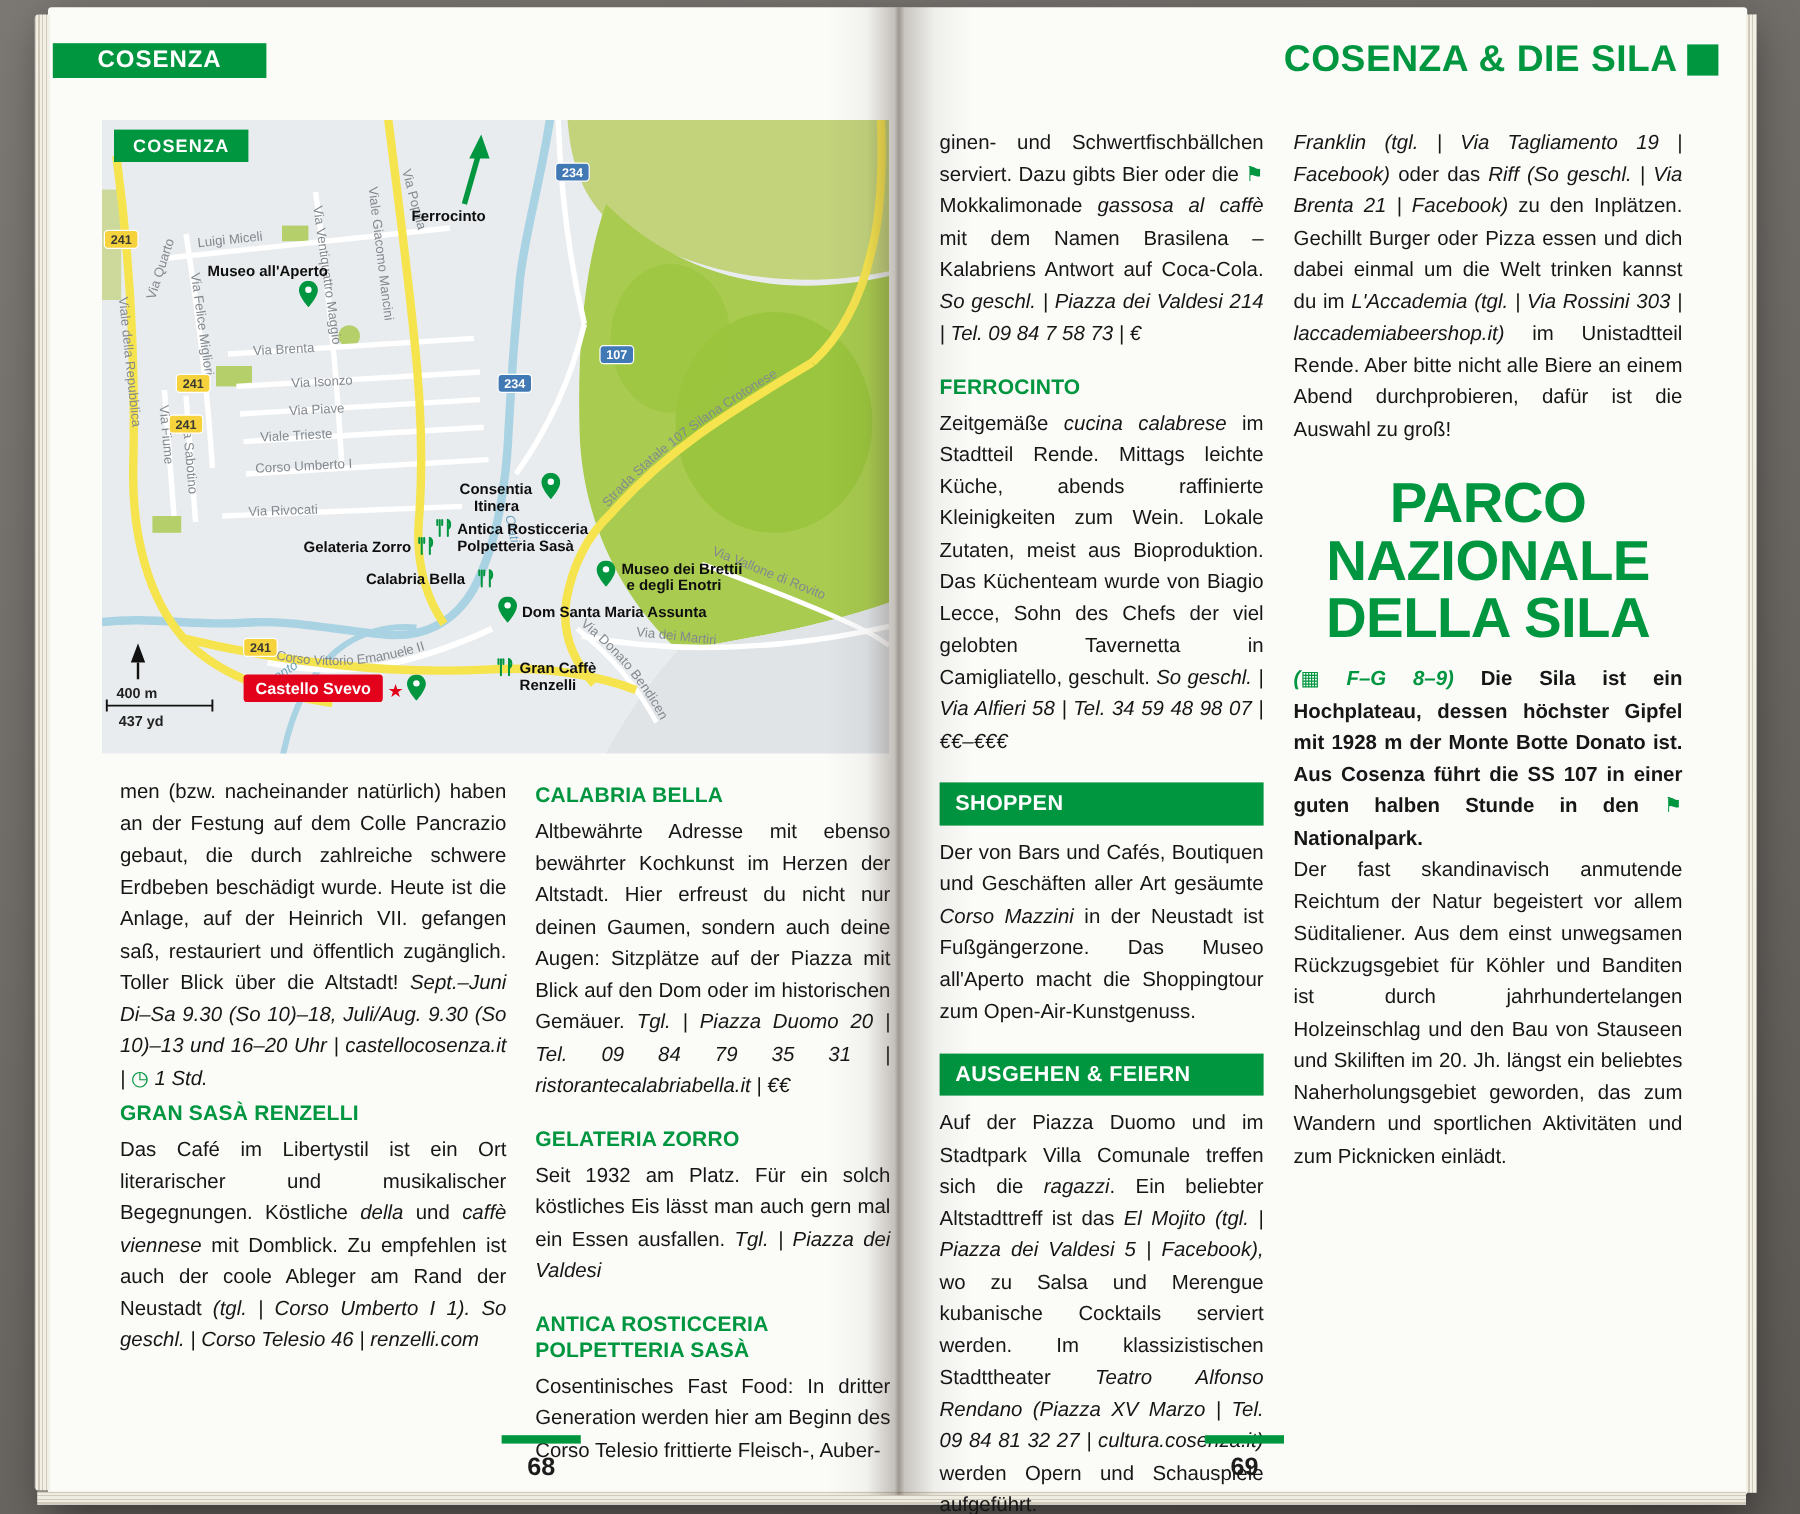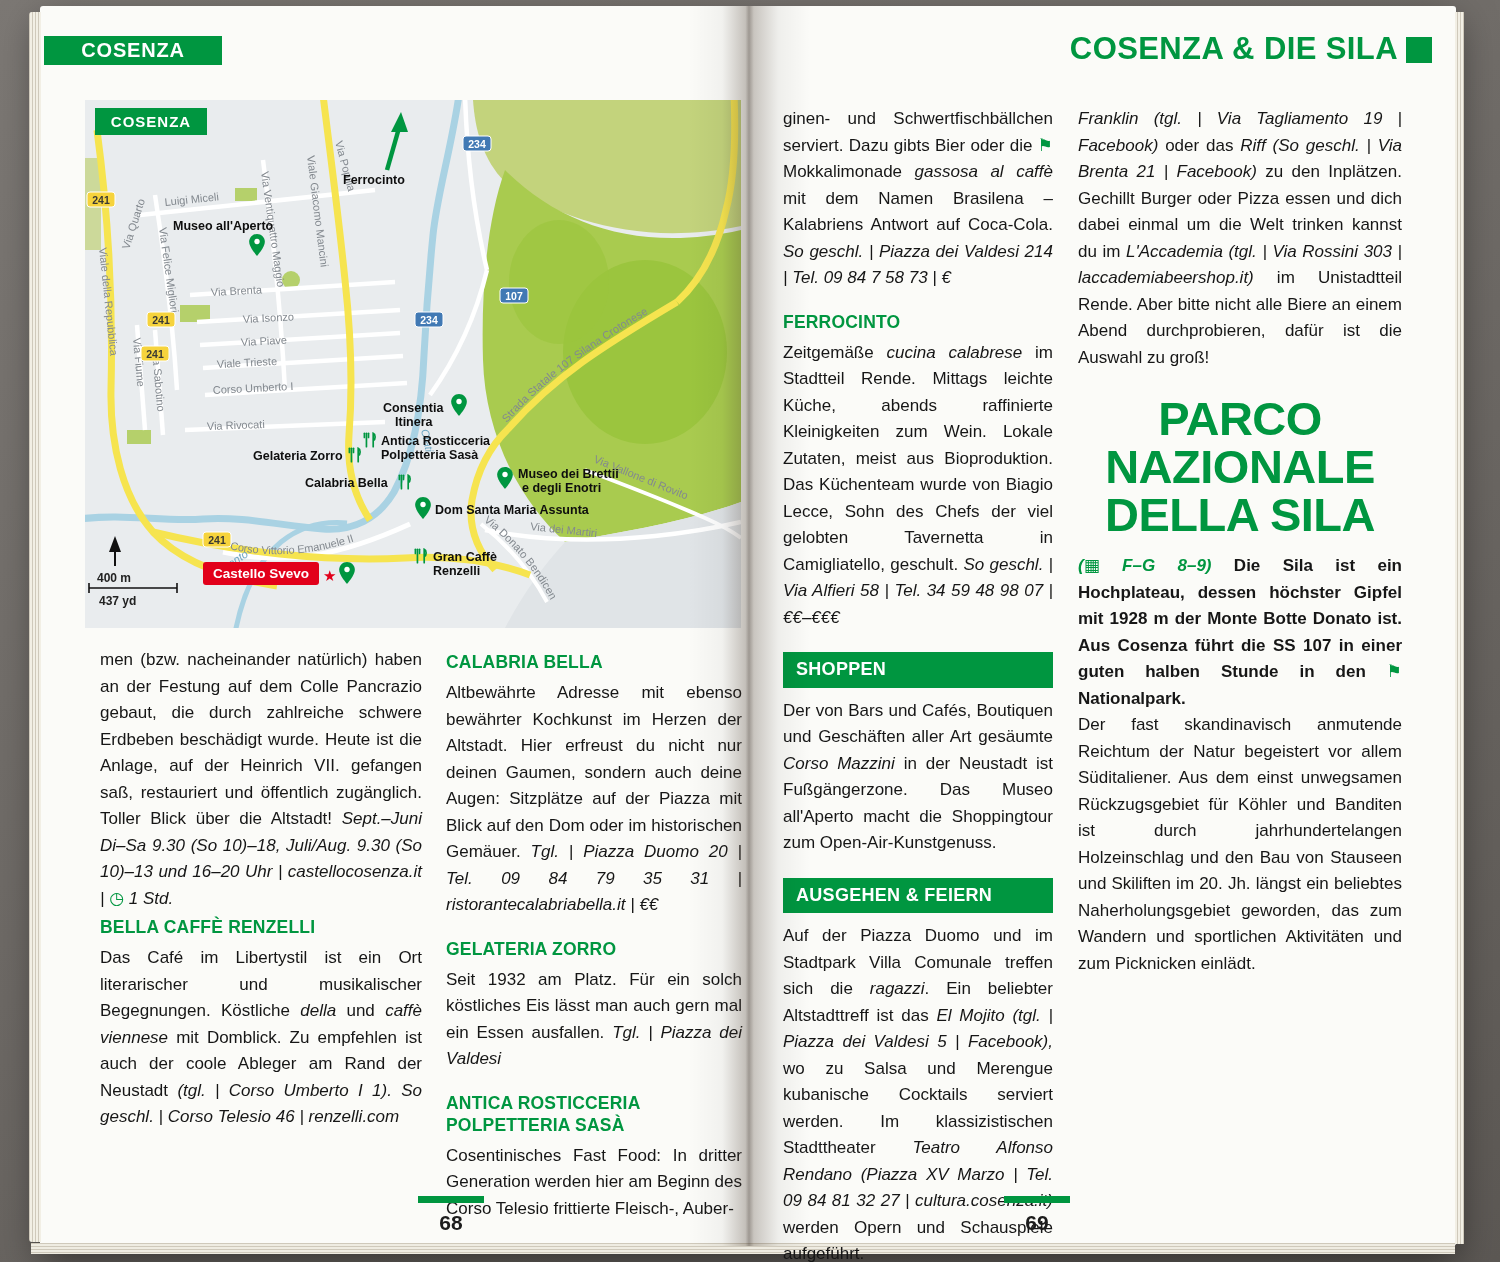--- a/index.html
+++ b/index.html
@@ -279,21 +279,21 @@
 
   <g>
     <rect x="10" y="8" width="112" height="27" fill="#009640"></rect>
     <text class="map-title" x="66" y="27" text-anchor="middle">COSENZA</text>
   </g>
 </svg>
 </div>
 
 <div class="col" style="left:100px;top:647px;width:322px">
   <p><span>men (bzw. nacheinander natürlich) haben an der Festung auf dem Colle Pancrazio gebaut, die durch zahlreiche schwere Erdbeben beschädigt wurde. Heute ist die Anlage, auf der Heinrich VII. gefangen saß, restauriert und öffentlich zugänglich. Toller Blick über die Altstadt! </span><span class="run-i">Sept.–Juni Di–Sa 9.30 (So 10)–18, Juli/Aug. 9.30 (So 10)–13 und 16–20 Uhr | castellocosenza.it | </span><span class="run-icon">◷ </span><span class="run-i">1 Std.</span></p>
-  <h4 class="subhead" style="margin-top:4px">BELLA CAFFÈ RENZELLI</h4>
+  <h4 class="subhead" style="margin-top:4px">GRAN SASÀ RENZELLI</h4>
   <p><span>Das Café im Libertystil ist ein Ort literarischer und musikalischer Begegnungen. Köstliche </span><span class="run-i">della</span><span> und </span><span class="run-i">caffè viennese</span><span> mit Domblick. Zu empfehlen ist auch der coole Ableger am Rand der Neustadt </span><span class="run-i">(tgl. | Corso Umberto I 1). So geschl. | Corso Telesio 46 | renzelli.com</span></p>
 </div>
 
 <div class="col" style="left:446px;top:647px;width:296px">
   <h4 class="subhead first">CALABRIA BELLA</h4>
   <p><span>Altbewährte Adresse mit ebenso bewährter Kochkunst im Herzen der Altstadt. Hier erfreust du nicht nur deinen Gaumen, sondern auch deine Augen: Sitzplätze auf der Piazza mit Blick auf den Dom oder im historischen Gemäuer. </span><span class="run-i">Tgl. | Piazza Duomo 20 | Tel. 09 84 79 35 31 | ristorantecalabriabella.it | €€</span></p>
   <h4 class="subhead">GELATERIA ZORRO</h4>
   <p><span>Seit 1932 am Platz. Für ein solch köstliches Eis lässt man auch gern mal ein Essen ausfallen. </span><span class="run-i">Tgl. | Piazza dei Valdesi</span></p>
   <h4 class="subhead">ANTICA ROSTICCERIA POLPETTERIA SASÀ</h4>
   <p><span>Cosentinisches Fast Food: In dritter Generation werden hier am Beginn des Corso Telesio frittierte Fleisch-, Auber-</span></p>

